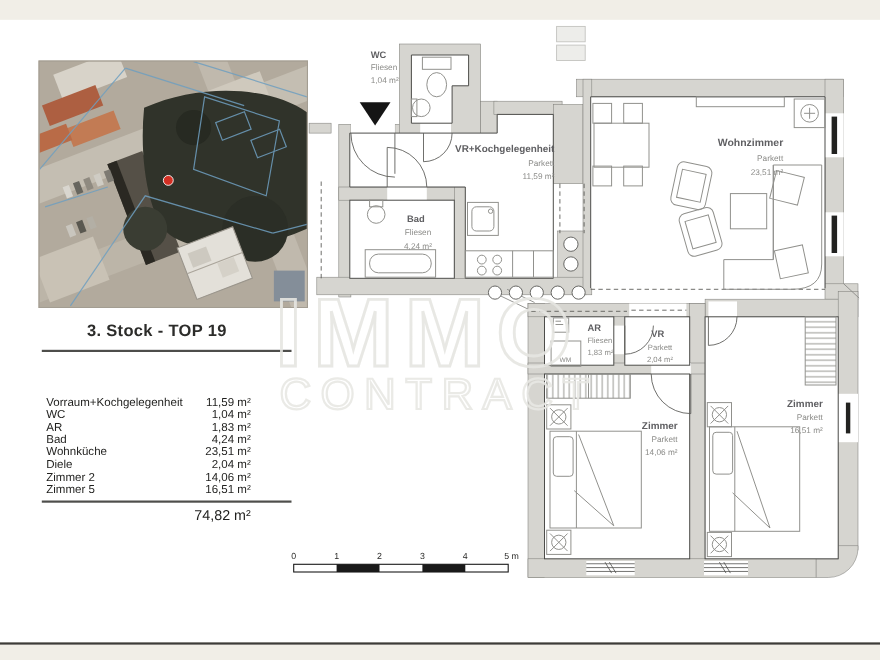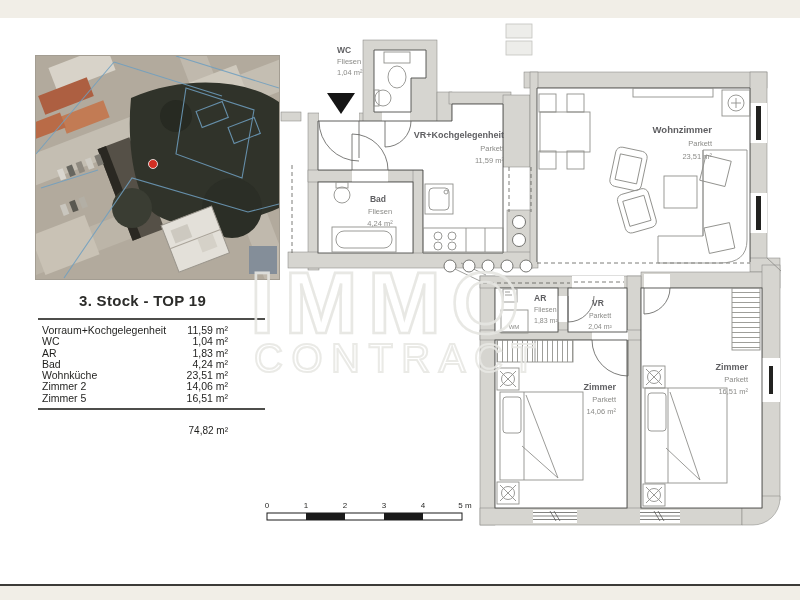--- a/index.html
+++ b/index.html
@@ -4,24 +4,24 @@
 <style>
   html,body{margin:0;padding:0;background:#e9e6df;}
   .page{position:relative;width:800px;height:600px;background:#fff;overflow:hidden;
         font-family:"Liberation Sans",sans-serif;}
   .strip-top{position:absolute;left:0;top:0;width:800px;height:18px;background:#f1eee7;}
   .strip-bottom{position:absolute;left:0;top:584px;width:800px;height:16px;background:#f1eee7;border-top:2px solid #3c3b38;box-sizing:border-box;}
   .photo{position:absolute;left:35px;top:55px;width:243px;height:223px;border:1px solid #a39d92;box-sizing:content-box;background:#b2aa9d;overflow:hidden;}
   .title{position:absolute;left:42px;top:292px;font-size:15px;font-weight:600;color:#2c2c2a;letter-spacing:.3px;margin-left:37px;}
   .areas{position:absolute;left:38px;top:318px;width:227px;color:#1f1f1d;}
   .rule{border-top:2px solid #4e4e4b;height:0;}
-  .rows{padding:5px 0 4px 4px;}
+  .rows{padding:5px 0 4px 4px;margin-top:36px;}
   .trow{display:flex;justify-content:space-between;font-size:10.5px;line-height:11.3px;padding-right:37px;}
   .trow .lbl{white-space:nowrap;}
-  .total{margin-top:15px;padding-right:37px;text-align:right;font-size:10px;}
+  .total{margin-top:4px;padding-right:37px;text-align:right;font-size:13px;}
   svg.plan{position:absolute;left:0;top:0;}
   text{font-family:"Liberation Sans",sans-serif;}
 </style>
 </head>
 <body>
 
 <div class="page">
   <div class="strip-top"></div>
 
   <div class="photo">
@@ -96,20 +96,24 @@
           <span class="lbl">AR</span>
           <span class="val">1,83 m²</span>
         </div>
       <div class="trow">
           <span class="lbl">Bad</span>
           <span class="val">4,24 m²</span>
         </div>
       <div class="trow">
           <span class="lbl">Wohnküche</span>
           <span class="val">23,51 m²</span>
+        </div>
+      <div class="trow">
+          <span class="lbl">Diele</span>
+          <span class="val">2,04 m²</span>
         </div>
       <div class="trow">
           <span class="lbl">Zimmer 2</span>
           <span class="val">14,06 m²</span>
         </div>
       <div class="trow">
           <span class="lbl">Zimmer 5</span>
           <span class="val">16,51 m²</span>
         </div>
     </div>

